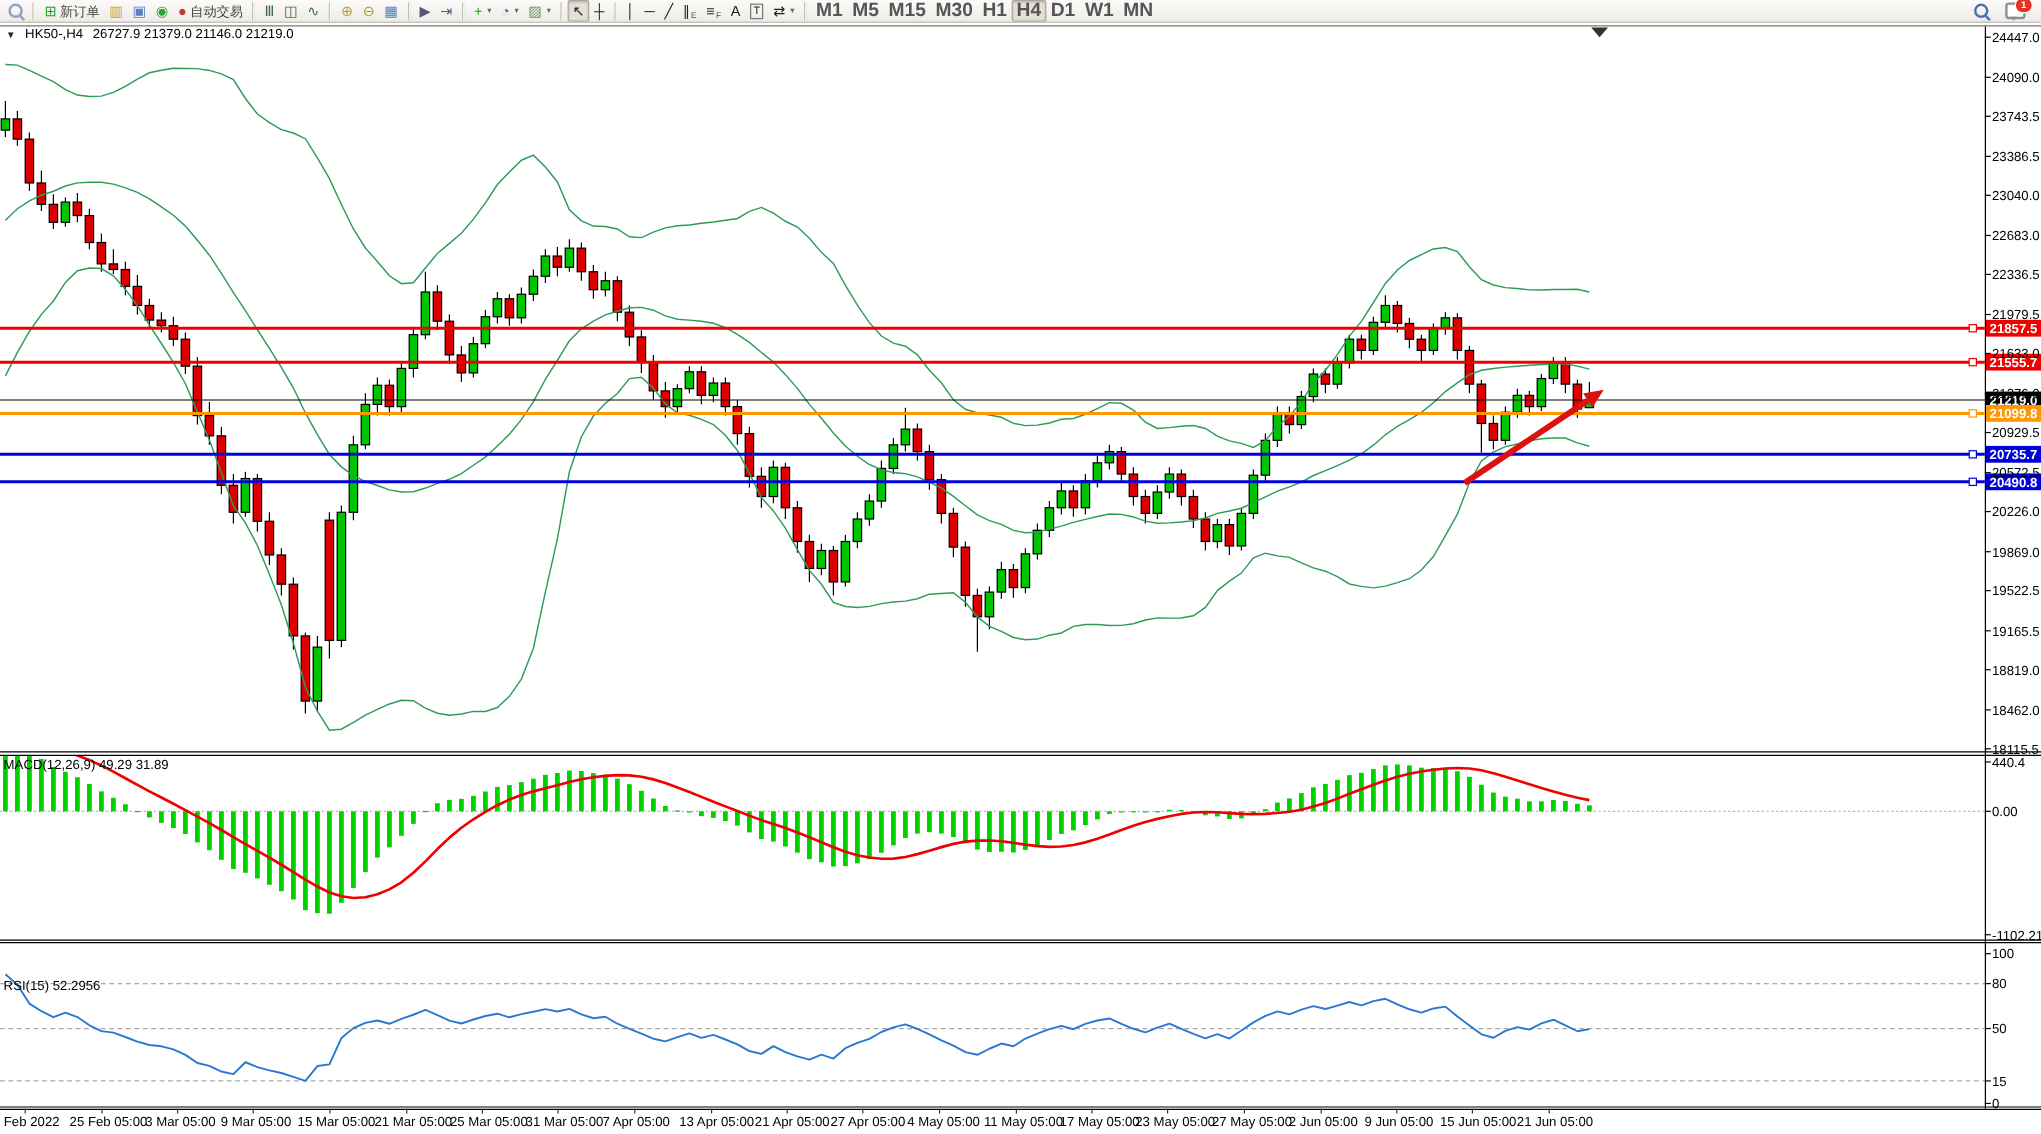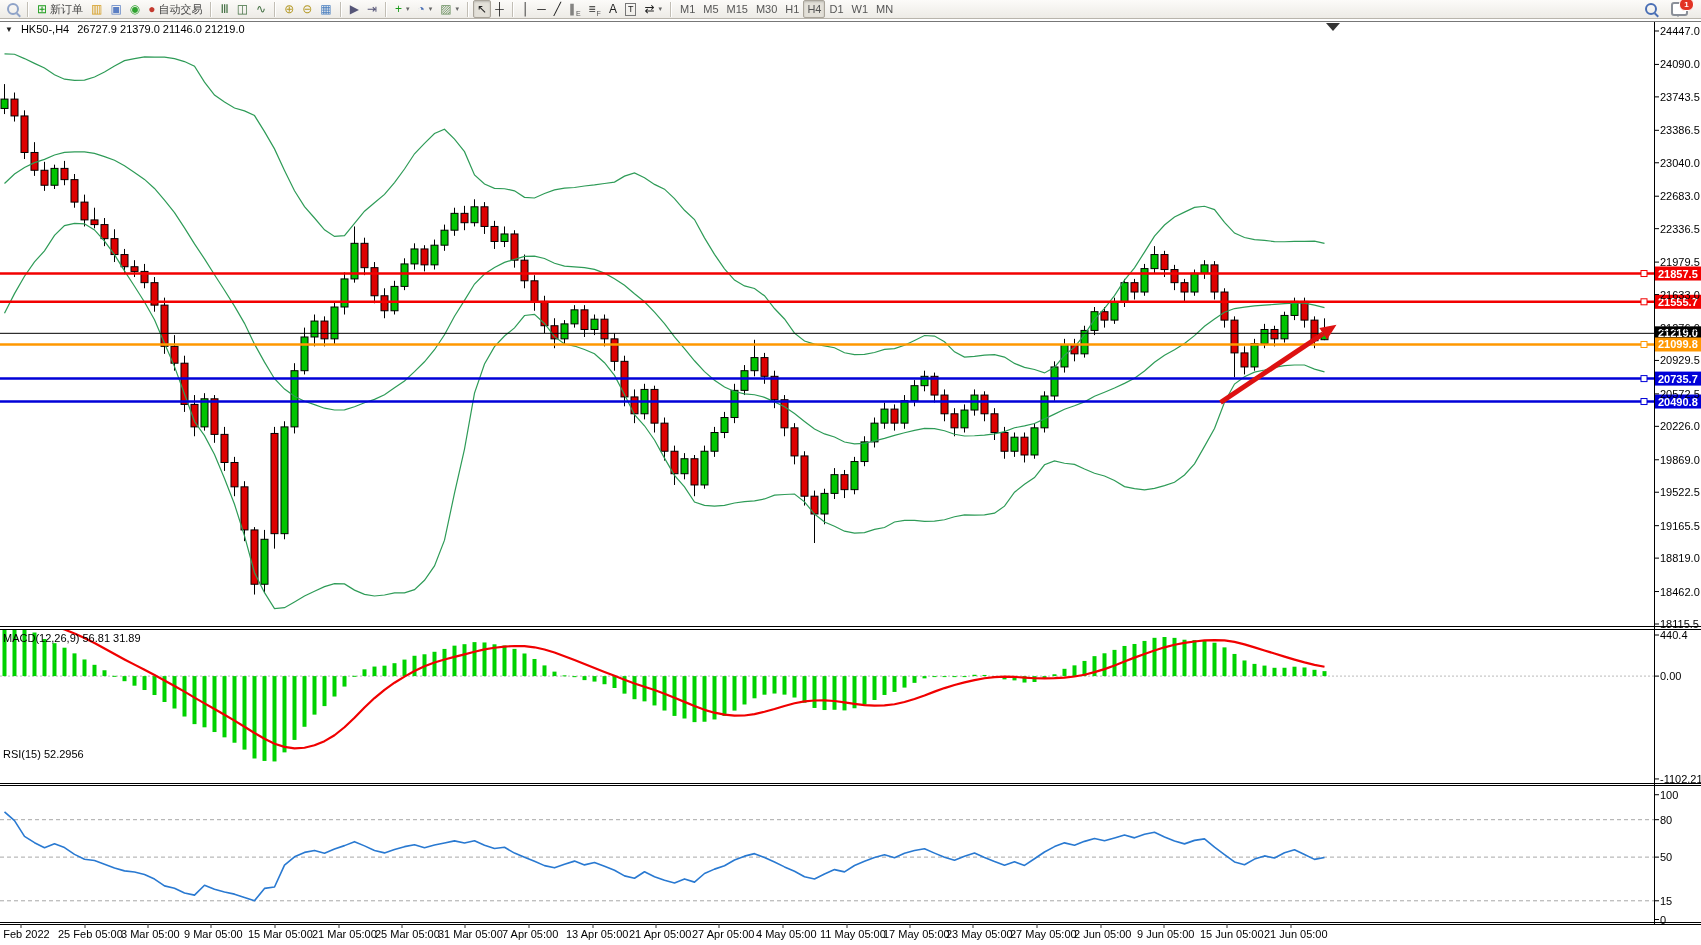--- a/index.html
+++ b/index.html
@@ -10,38 +10,38 @@
     display:flex;align-items:center;padding:0 3px;font-size:11px;color:#444;z-index:6}
   .tbg{display:flex;align-items:center}
   .tbtn{display:inline-flex;align-items:center;gap:3px;height:16px;padding:0 3px;
     border:1px solid transparent;border-radius:2px;cursor:default;white-space:nowrap}
   .tbtn .g{font-size:12px;line-height:14px}
   .tbtn .sub{font-size:7px;margin-left:-2px;align-self:flex-end;color:#555}
   .tbtn .caret{font-size:7px;color:#666;margin-left:1px}
   .tbtn.active{background:#e3e0d8;border-color:#a9a49a;box-shadow:inset 0 1px 2px rgba(0,0,0,.18)}
   .tbtn.boxed .g{border:1px solid #777;padding:0 2px;font-size:9px;line-height:11px}
   .tsep{width:1px;height:15px;background:#c2beb5;border-right:1px solid #fff;margin:0 4px}
-  .tf .g{font-weight:normal;font-size:11px;color:#555}
+  .tf .g{font-weight:bold;font-size:16px;color:#555}
   .tb-right{margin-left:auto;display:flex;align-items:center;gap:14px;padding-right:10px}
   .icon-mag{position:relative;width:8px;height:8px;border:2px solid #4a6fb5;border-radius:50%;display:inline-block}
   .icon-mag::after{content:"";position:absolute;width:5px;height:2px;background:#4a6fb5;
     transform:rotate(45deg);right:-4px;bottom:-3px}
   .icon-mag.dim{border-color:#8fa3c8}.icon-mag.dim::after{background:#8fa3c8}
   .bubble{position:relative;width:13px;height:10px;border:2px solid #8a8f98;border-radius:3px;background:#fff}
   .bubble::after{content:"";position:absolute;left:2px;bottom:-6px;border:3px solid transparent;border-top-color:#8a8f98}
   .badge{position:absolute;top:-6px;right:-8px;min-width:11px;height:11px;border-radius:6px;
     background:#e23324;color:#fff;font-size:8px;font-weight:bold;line-height:11px;text-align:center;padding:0 1px;
     border:1px solid #fff}
   
   #chart-svg{position:absolute;left:0;top:0;z-index:1}
   .pane-label{position:absolute;z-index:3;font-size:11px;color:#000;white-space:nowrap}
   #title-bar{left:5px;top:23px;display:flex;gap:8px;align-items:center}
   #title-bar .tri{font-size:8px;color:#222}
   #macd-label{left:3px;top:632px}
-  #rsi-label{left:3px;top:748px}
+  #rsi-label{left:3px;top:816px}
 </style>
 </head>
 <body>
 
 <div class="tb">
   <div id="tb-left" class="tbg">
       <span class="tbtn">
         <span class="icon-mag dim"></span>
       </span>
       <span class="tsep"></span>
@@ -734,14 +734,14 @@
       <line x1="1291" y1="924" x2="1291" y2="928" stroke="#333" stroke-width="1"></line>
       <text x="1264" y="938" font-family="Liberation Sans, sans-serif" font-size="11" fill="#000">21 Jun 05:00</text>
     </svg>
 </div>
 
 <div class="pane-label" id="title-bar">
   <span class="tri">▼</span>
   <span>HK50-,H4</span>
   <span>26727.9 21379.0 21146.0 21219.0</span>
 </div>
-<div class="pane-label" id="macd-label">MACD(12,26,9) 56.81 31.89</div>
+<div class="pane-label" id="macd-label">MACD(12,26,9) 49.29 31.89</div>
 <div class="pane-label" id="rsi-label">RSI(15) 52.2956</div>
 
 </body></html>

